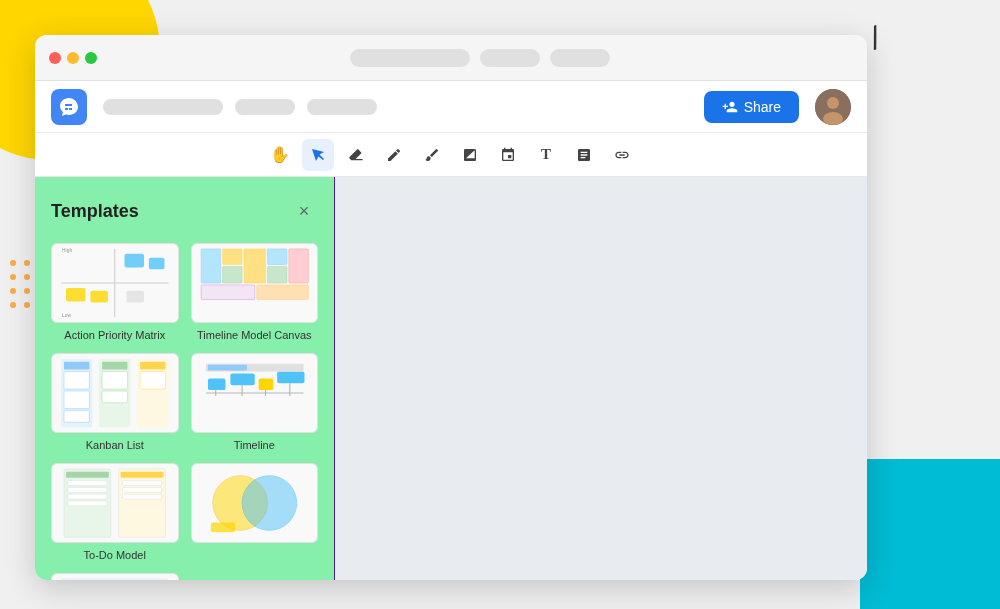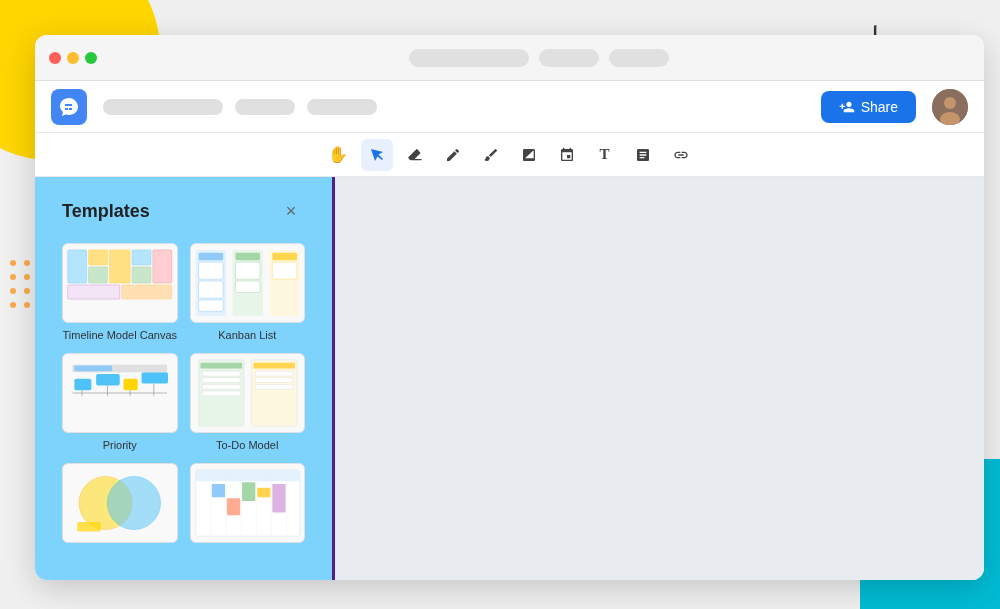--- a/index.html
+++ b/index.html
@@ -54,21 +54,21 @@
       color: #333;
       transform: rotate(-15deg);
       font-weight: 300;
     }
 
     
     .browser-window {
       position: absolute;
       top: 35px;
       left: 35px;
-      width: 949px;
+      width: 832px;
       height: 545px;
       background: #ffffff;
       border-radius: 12px;
       box-shadow: 0 8px 32px rgba(0,0,0,0.18);
       z-index: 1;
       overflow: hidden;
     }
 
     
     .title-bar {
@@ -196,23 +196,23 @@
     
     .main-content {
       display: flex;
       height: calc(545px - 46px - 52px - 44px);
       
     }
 
     
     .templates-panel {
       width: 300px;
-      background: #7dd3fc;
-      border-right: 3px solid #4c1d95;
-      padding: 20px 27px;
+      background: #86efac;
+      border-right: 1px solid #4c1d95;
+      padding: 20px 16px;
       overflow-y: auto;
       flex-shrink: 0;
     }
     .templates-header {
       display: flex;
       align-items: center;
       justify-content: space-between;
       margin-bottom: 18px;
     }
     .templates-title {
@@ -481,20 +481,37 @@
   <div class="main-content">
 
     <div class="templates-panel">
       <div class="templates-header">
         <span class="templates-title">Templates</span>
         <button class="close-btn">×</button>
       </div>
 
       <div class="templates-grid">
 
+        <div class="template-item">
+          <div class="template-thumb">
+            <svg viewBox="0 0 120 80" xmlns="http://www.w3.org/2000/svg" class="thumb-svg">
+              <rect width="120" height="80" fill="#f9f9f9"></rect>
+              <line x1="60" y1="5" x2="60" y2="75" stroke="#ccc" stroke-width="1"></line>
+              <line x1="5" y1="40" x2="115" y2="40" stroke="#ccc" stroke-width="1"></line>
+              <rect x="10" y="45" width="20" height="14" rx="2" fill="#FFD600" opacity="0.8"></rect>
+              <rect x="35" y="48" width="18" height="12" rx="2" fill="#FFD600" opacity="0.8"></rect>
+              <rect x="70" y="10" width="20" height="14" rx="2" fill="#4FC3F7" opacity="0.8"></rect>
+              <rect x="95" y="14" width="16" height="12" rx="2" fill="#4FC3F7" opacity="0.8"></rect>
+              <rect x="72" y="48" width="18" height="12" rx="2" fill="#E0E0E0" opacity="0.8"></rect>
+              <text x="6" y="8" font-size="5" fill="#999">High</text>
+              <text x="6" y="75" font-size="5" fill="#999">Low</text>
+            </svg>
+          </div>
+          <div class="template-label">Action Priority Matrix</div>
+        </div>
 
         <div class="template-item">
           <div class="template-thumb">
             <svg viewBox="0 0 120 80" xmlns="http://www.w3.org/2000/svg" class="thumb-svg">
               <rect width="120" height="80" fill="#f9f9f9"></rect>
               <rect x="5" y="5" width="20" height="35" rx="1" fill="#B3E5FC" stroke="#90CAF9" stroke-width="0.5"></rect>
               <rect x="27" y="5" width="20" height="16" rx="1" fill="#FFE082" stroke="#FFD54F" stroke-width="0.5"></rect>
               <rect x="27" y="23" width="20" height="17" rx="1" fill="#C8E6C9" stroke="#A5D6A7" stroke-width="0.5"></rect>
               <rect x="49" y="5" width="22" height="35" rx="1" fill="#FFE082" stroke="#FFD54F" stroke-width="0.5"></rect>
               <rect x="73" y="5" width="20" height="16" rx="1" fill="#B3E5FC" stroke="#90CAF9" stroke-width="0.5"></rect>
@@ -539,21 +556,21 @@
               <rect x="64" y="25" width="15" height="12" rx="2" fill="#FFD600"></rect>
               <rect x="83" y="18" width="28" height="12" rx="2" fill="#4FC3F7"></rect>
               <line x1="20" y1="37" x2="20" y2="43" stroke="#aaa" stroke-width="1"></line>
               <line x1="47" y1="32" x2="47" y2="43" stroke="#aaa" stroke-width="1"></line>
               <line x1="71" y1="37" x2="71" y2="43" stroke="#aaa" stroke-width="1"></line>
               <line x1="96" y1="30" x2="96" y2="43" stroke="#aaa" stroke-width="1"></line>
               <rect x="10" y="10" width="100" height="8" rx="1" fill="#E0E0E0"></rect>
               <rect x="12" y="11" width="40" height="6" rx="1" fill="#90CAF9"></rect>
             </svg>
           </div>
-          <div class="template-label">Priority</div>
+          <div class="template-label">Timeline</div>
         </div>
 
         <div class="template-item">
           <div class="template-thumb">
             <svg viewBox="0 0 120 80" xmlns="http://www.w3.org/2000/svg" class="thumb-svg">
               <rect width="120" height="80" fill="#f9f9f9"></rect>
               <rect x="8" y="5" width="48" height="70" rx="2" fill="#E8F5E9" stroke="#ddd" stroke-width="0.5"></rect>
               <rect x="64" y="5" width="48" height="70" rx="2" fill="#FFF8E1" stroke="#ddd" stroke-width="0.5"></rect>
               <rect x="10" y="8" width="44" height="6" rx="1" fill="#A5D6A7"></rect>
               <rect x="12" y="17" width="40" height="5" rx="1" fill="white" stroke="#ddd" stroke-width="0.5"></rect>

